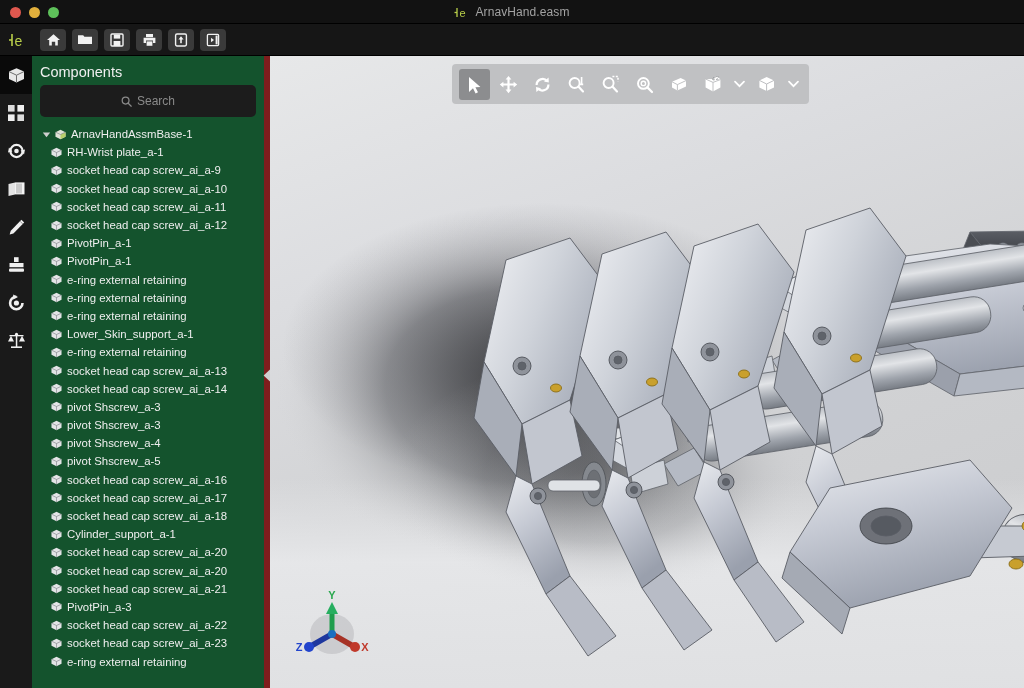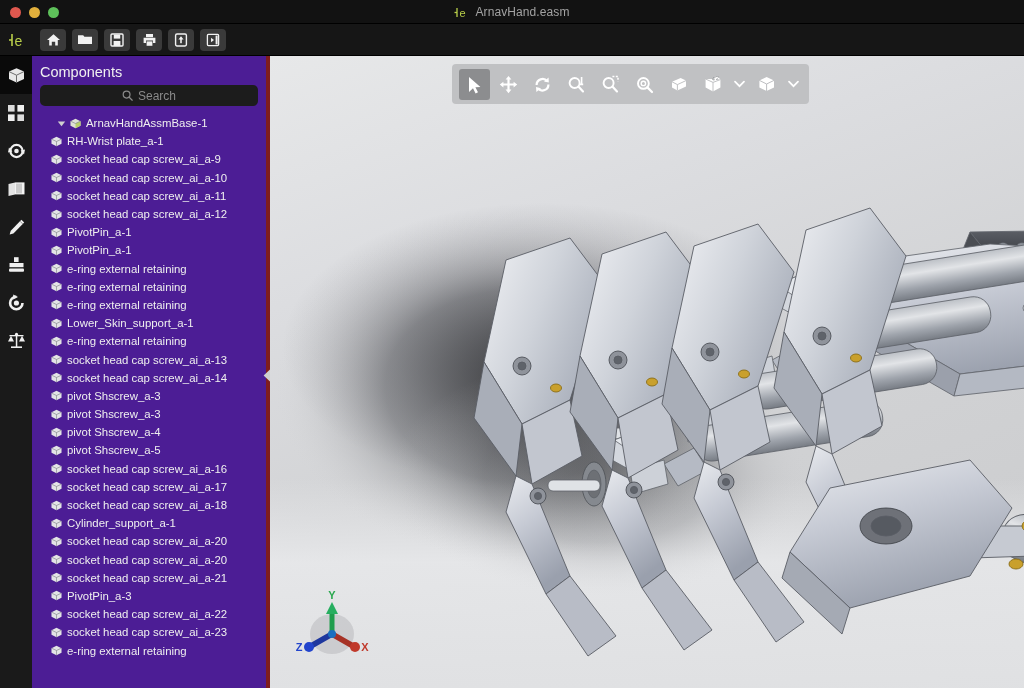--- a/index.html
+++ b/index.html
@@ -69,39 +69,39 @@
   .rail-item {
     width: 32px; height: 38px;
     display: flex; align-items: center; justify-content: center;
   }
   .rail-item.active { background: #0a0a0a; }
 
   
   .panel {
     position: absolute; top: 56px; left: 32px;
     width: 238px; height: 632px;
-    background: #4c1d95;
-    border-right: 4px solid #7f1d1d;
+    background: #14532d;
+    border-right: 6px solid #7f1d1d;
     overflow: hidden;
   }
   .panel-title {
     color: #f0f0f0; font-size: 14.5px;
     padding: 8px 0 5px 8px;
   }
   .search-wrap { padding: 0 8px 6px 8px; }
   .search-box {
-    height: 21px; background: #1c1c1c; border-radius: 5px;
+    height: 32px; background: #1c1c1c; border-radius: 5px;
     display: flex; align-items: center; justify-content: center; gap: 5px;
   }
   .search-ph { color: #8a8a8a; font-size: 12px; }
 
   .tree { padding-top: 2px; }
   .node {
     display: flex; align-items: center; gap: 4px;
-    height: 18.2px; padding-left: 25px;
+    height: 18.2px; padding-left: 10px;
     color: #efefef; font-size: 11.4px; white-space: nowrap;
   }
   .node.child { padding-left: 18px; }
   .twisty {
     width: 9px; height: 9px; display:inline-flex;
     align-items:center; justify-content:center;
     margin-right: -1px;
   }
   .cubeicon { width: 13px; height: 11px; flex: 0 0 13px; }
   .node-label { overflow: hidden; text-overflow: clip; }

